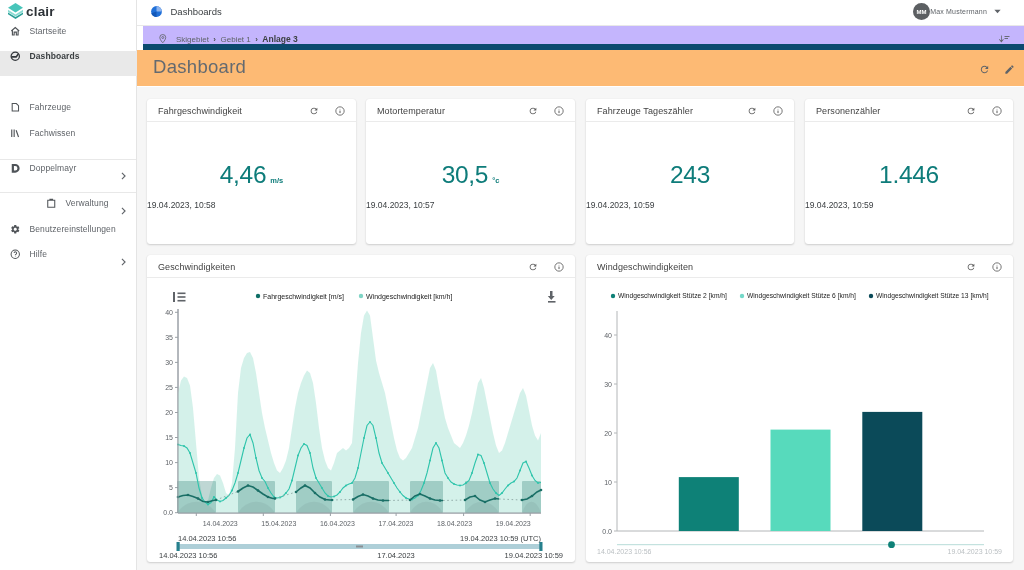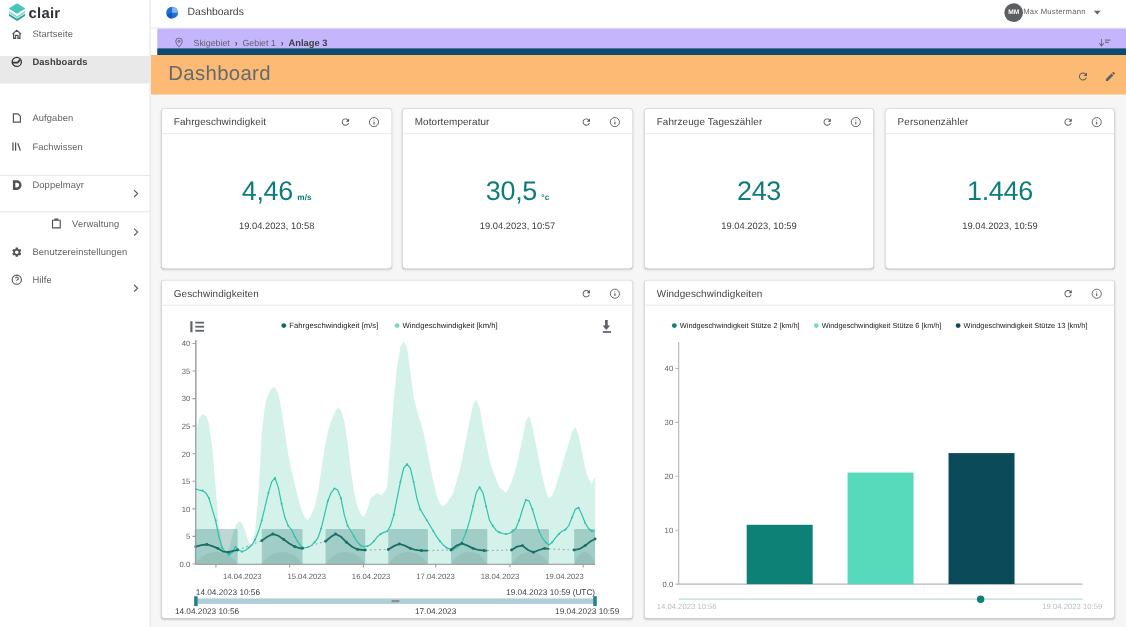--- a/index.html
+++ b/index.html
@@ -24,21 +24,21 @@
   h1 { position:absolute; left:16px; top:6px; font-size:18.5px; font-weight:400; color:#646a70; letter-spacing:.3px; }
   #content { position:absolute; left:137px; top:87px; width:887px; height:483px; background:#f6f6f6; }
   .card { position:absolute; background:#fff; border-radius:3px;
     box-shadow:0 1px 2px rgba(0,0,0,.16), 0 0 1px rgba(0,0,0,.1); }
   .chead { position:absolute; left:0; top:0; right:0; height:23px; border-bottom:1px solid #ebebeb;text-align:center; }
   .chead .t { position:absolute; left:11px; top:7px; font-size:9px; color:#424242; letter-spacing:.1px; }
   .icbtn { position:absolute; top:7px; width:10px; height:10px; }
   .bigv { position:absolute; left:0; top:62px; width:100%; text-align:center; color:#0e7c7a; }
   .bigv .n { font-size:24.5px; letter-spacing:-.3px; }
   .bigv .u { font-size:7.5px; font-weight:bold; margin-left:4px; }
-  .cdate { position:absolute; left:0; top:101px; width:100%; text-align:center; font-size:8.5px; color:#3c4043; }
+  .cdate { position:absolute; left:0; top:101px; width:100%; font-size:8.5px; color:#3c4043; }
   text { font-family:"Liberation Sans", sans-serif; }
   svg { display:block; }
 </style></head>
 <body>
 <div id="sidebar">
   <div class="logo">
     <svg width="15" height="16" viewBox="0 0 15 16">
       <path d="M7.5 0 L15 4.7 L7.5 9.4 L0 4.7 Z" fill="#48c5ba"></path>
       <path d="M0 6.8 L7.5 11.5 L15 6.8 L15 8.9 L7.5 13.6 L0 8.9 Z" fill="#8adcd3"></path>
       <path d="M0 9.4 L7.5 14.1 L15 9.4 L15 11.3 L7.5 16 L0 11.3 Z" fill="#2aa098"></path>
@@ -55,21 +55,21 @@
     <svg class="ic" viewBox="0 0 24 24" fill="none" stroke="#33373b" stroke-width="2.8">
       <circle cx="12" cy="12" r="9.5"></circle>
       <path d="M3.2 13.5 H14 L19 7" stroke-width="3.6"></path>
     </svg>
     <span class="tx">Dashboards</span>
   </div>
   <div class="mi" style="top:102px;">
     <svg class="ic" viewBox="0 0 24 24" fill="none" stroke="#505458" stroke-width="2.4">
       <path d="M5 3.5 H14.5 L19.5 8.5 V20.5 H5 Z"></path>
     </svg>
-    <span class="tx">Aufgaben</span>
+    <span class="tx">Fahrzeuge</span>
   </div>
   <div class="mi" style="top:127.5px;">
     <svg class="ic" viewBox="0 0 24 24" fill="none" stroke="#505458" stroke-width="2.6">
       <path d="M4 3.5 V20.5 M9.5 3.5 V20.5 M14 5 L19.5 20.5"></path>
     </svg>
     <span class="tx">Fachwissen</span>
   </div>
   <div class="sdiv" style="top:159px;"></div>
   <div class="mi" style="top:163px;">
     <svg class="ic" viewBox="0 0 24 24">

